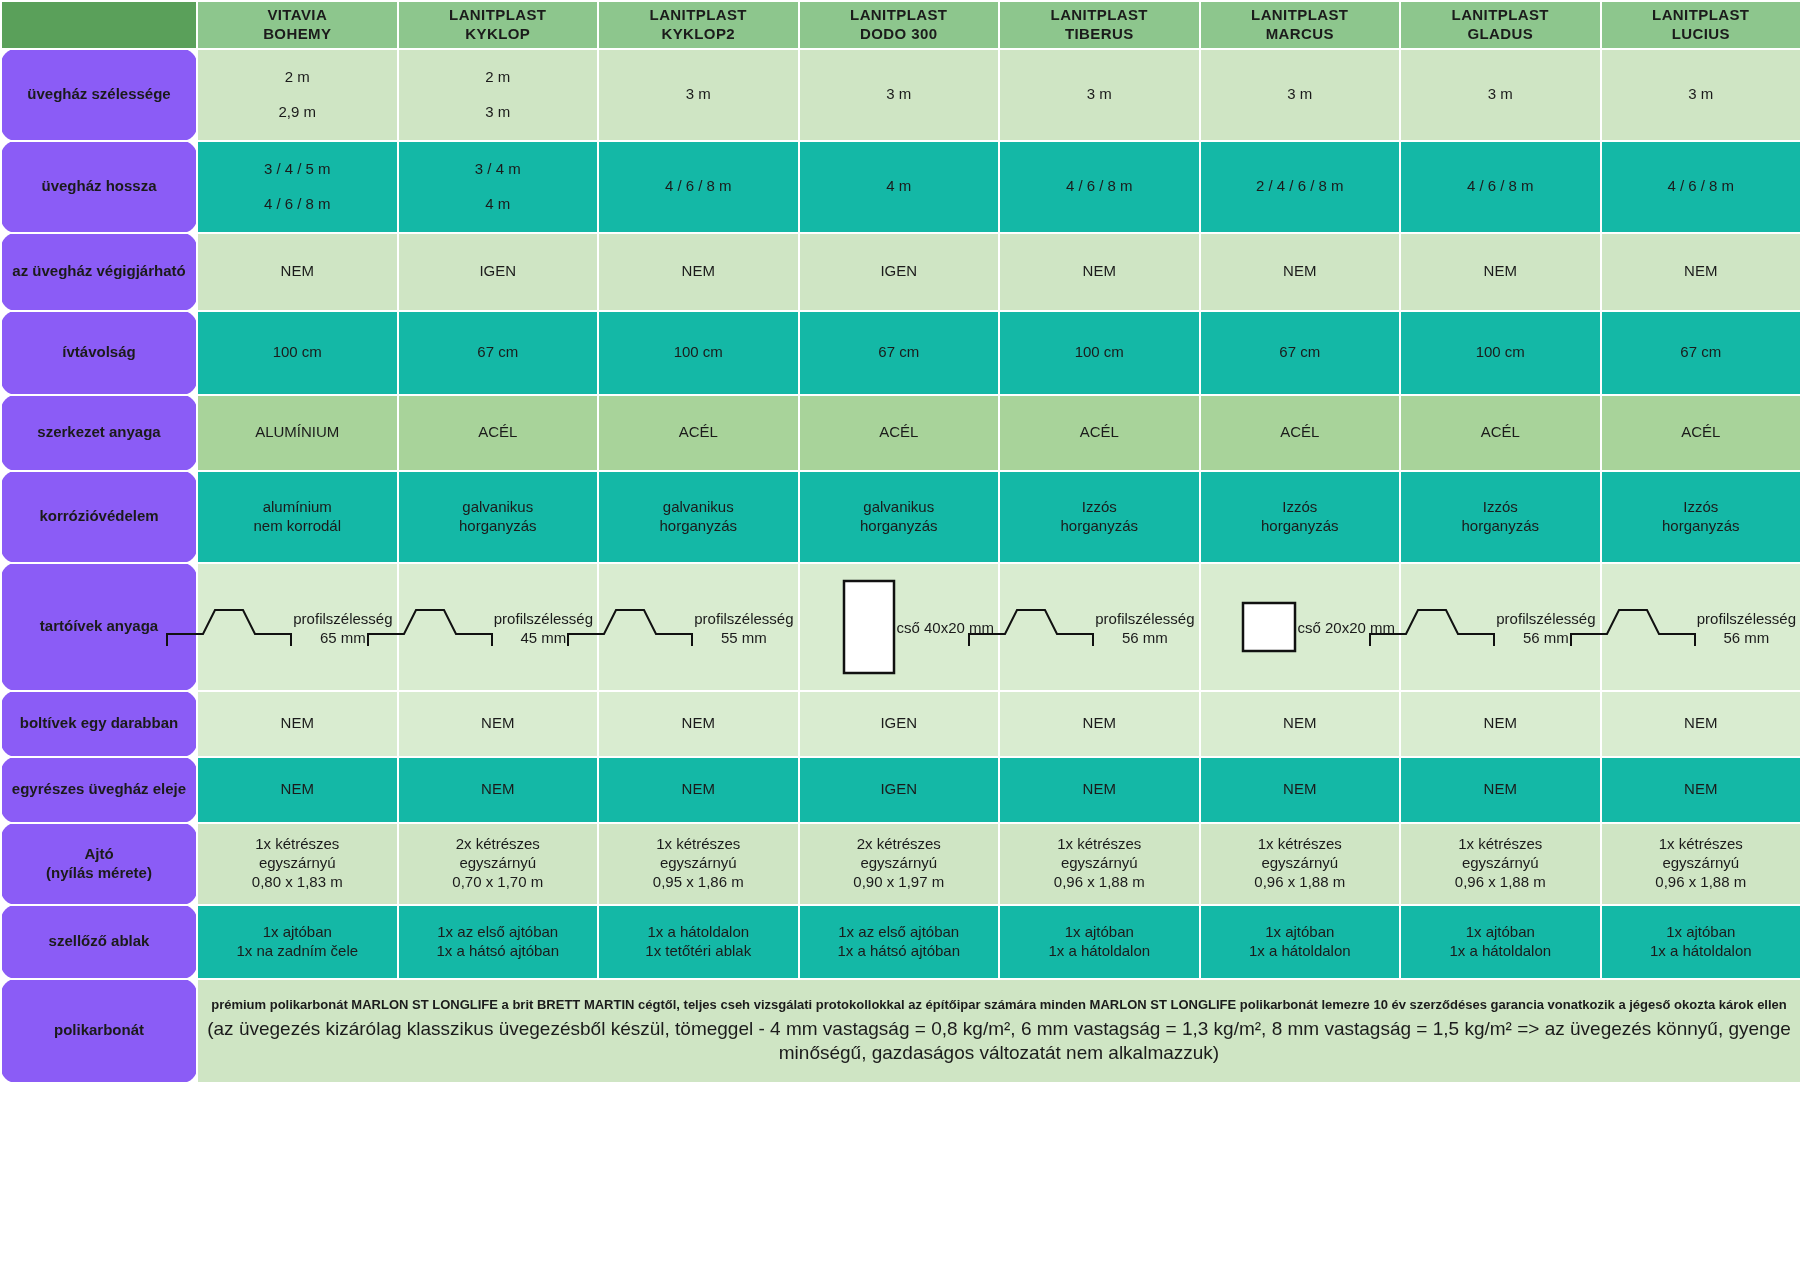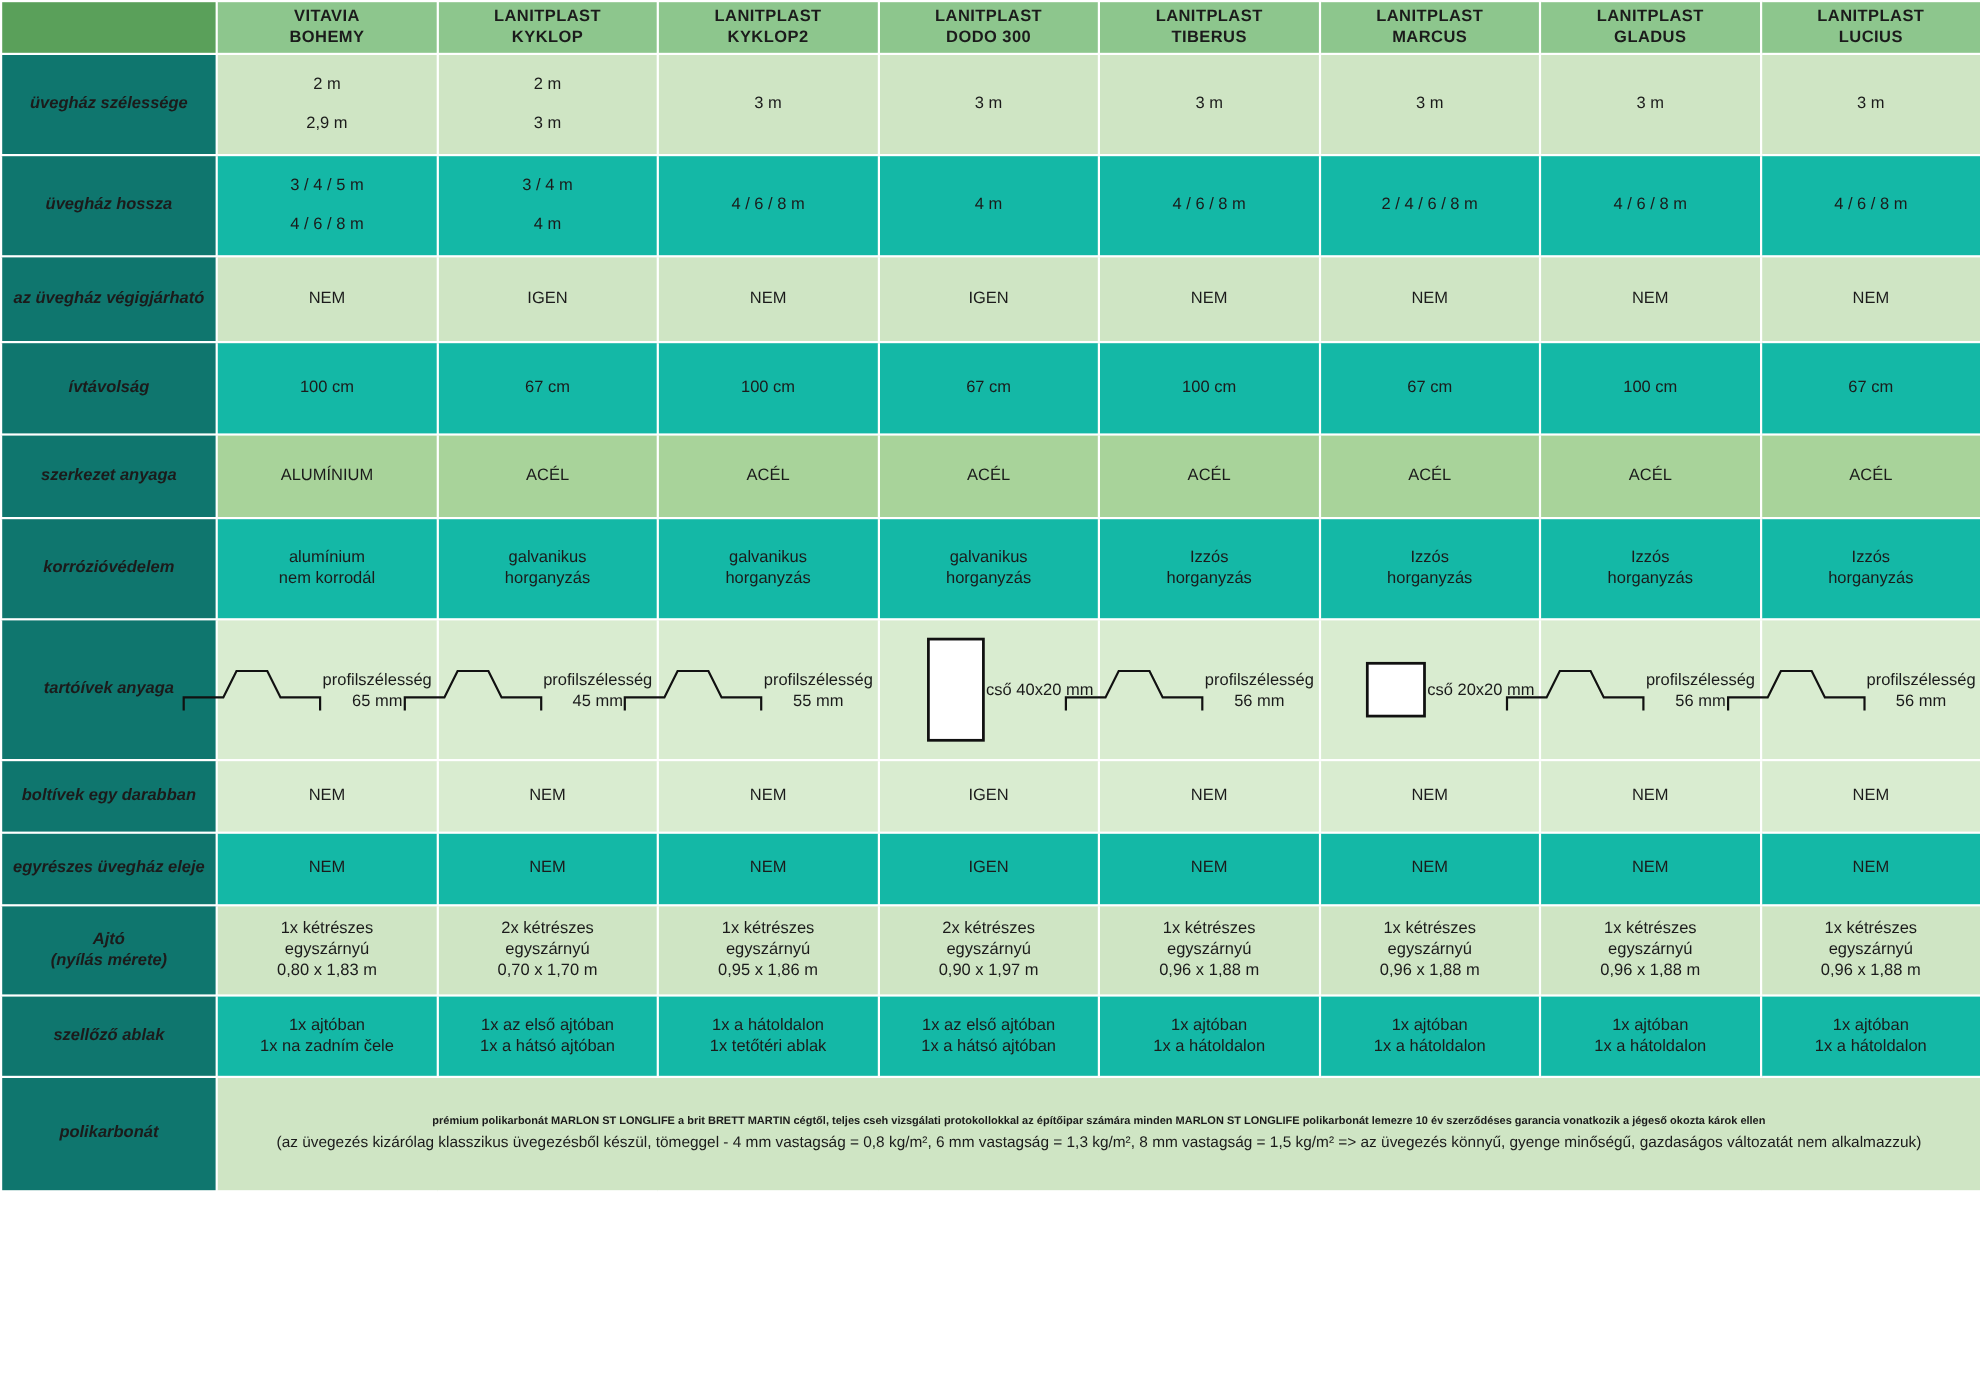--- a/index.html
+++ b/index.html
@@ -45,28 +45,28 @@
     background: #8dc68d;
     font-size: 15px;
     font-weight: bold;
     letter-spacing: 0.4px;
     color: #11240f;
     padding: 10px 4px;
     line-height: 1.35;
     margin-top: 28px;
   }
   td.rowlabel {
-    background: #0f766e;
+    background: #8b5cf6;
     color: #ffffff;
-    font-style: italic;
     font-weight: bold;
     font-size: 16px;
     text-align: left;
     padding-left: 12px;
     line-height: 1.25;
+    border-radius: 15px;
   }
   tr.shade-a td.cell { background: #cfe5c4; }
   tr.shade-b td.cell { background: #14b8a6; }
   tr.shade-c td.cell { background: #a8d39a; }
   tr.shade-d td.cell { background: #d9ecd0; }
 
   td.cell .two-line span { display: block; }
   td.cell .gap span:first-child { margin-bottom: 16px; }
 
   .profile-wrap {
@@ -83,27 +83,27 @@
   }
   .footer-cell {
     background: #cfe5c4;
     text-align: center;
     font-size: 14.5px;
     padding: 8px 14px;
     line-height: 1.45;
   }
   .footer-main {
     font-weight: bold;
-    font-size: 10px;
+    font-size: 13px;
     display: block;
     margin-bottom: 4px;
   }
   .footer-sub {
     display: block;
-    font-size: 14px;
+    font-size: 19px;
   }
 </style>
 </head>
 <body>
 
 <div class="sheet">
   <table class="compare">
     <colgroup>
       <col class="rowhead">
       <col class="datacol">

